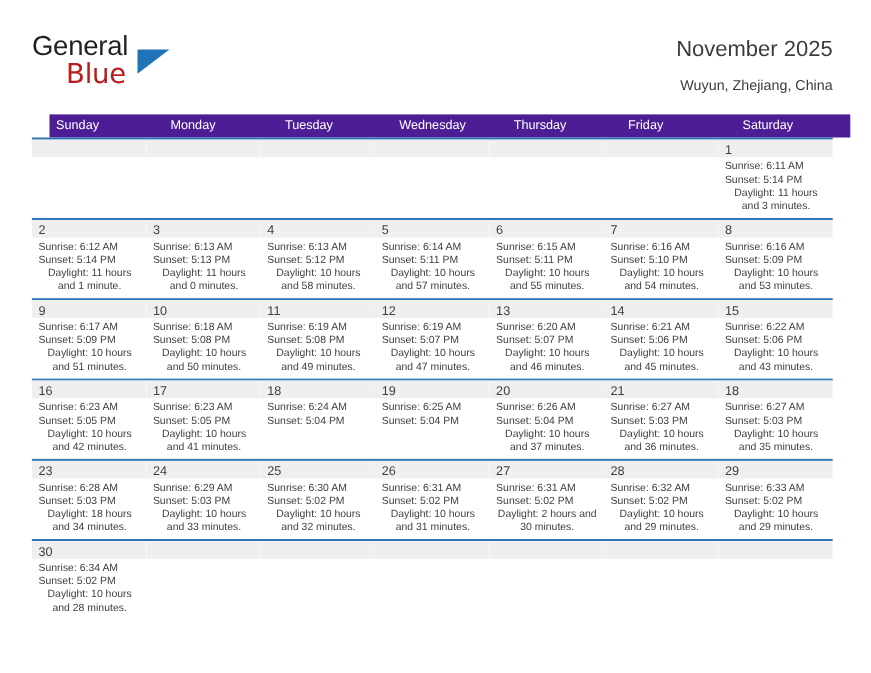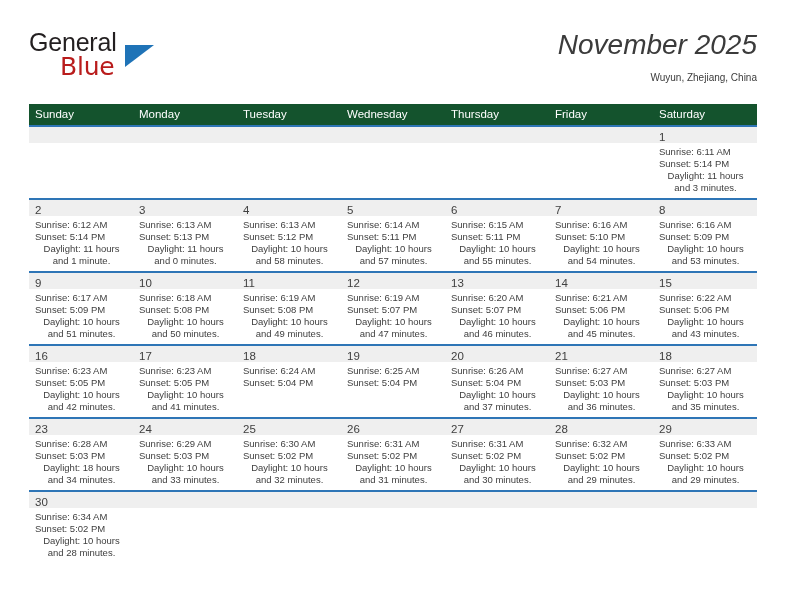--- a/index.html
+++ b/index.html
@@ -71,51 +71,51 @@
     border-bottom: 22px solid transparent;
   }
 
   .title-block {
     position: absolute;
     right: 0;
     top: 0;
     text-align: right;
   }
   .cal-title {
-    font-size: 28px;
+    font-size: 20px;
     color: #3b3b3b;
     font-weight: 400;
     line-height: 34px;
     white-space: nowrap;
     font-family: "Liberation Sans", sans-serif;
-    font-style: italic;
   }
   .cal-subtitle {
     margin-top: 7px;
-    font-size: 10px;
+    font-size: 13px;
     color: #3b3b3b;
     font-weight: 400;
     line-height: 18px;
     white-space: nowrap;
     font-family: "Liberation Sans", sans-serif;
   }
 
   
   .calendar {
     position: absolute;
     left: 29px;
     top: 104px;
     width: 728px;
   }
 
   .weekday-row {
     display: flex;
     width: 100%;
-    background: #14532d;
+    background: #4c1d95;
     height: 21px;
+    margin-left: 16px;
   }
   .weekday-cell {
     flex: 1 1 0;
     box-sizing: border-box;
     padding-left: 6px;
     color: #ffffff;
     font-size: 11.5px;
     line-height: 21px;
     font-family: "Liberation Sans", sans-serif;
     white-space: nowrap;
@@ -432,21 +432,21 @@
               <div>Sunrise: 6:31 AM</div>
               <div>Sunset: 5:02 PM</div>
               <div class="daylight-line">Daylight: 10 hours and 31 minutes.</div>
             </div>
           </div>
           <div class="day-cell">
             <div class="day-num-band"><span class="day-num">27</span></div>
             <div class="day-info">
               <div>Sunrise: 6:31 AM</div>
               <div>Sunset: 5:02 PM</div>
-              <div class="daylight-line">Daylight: 10 hours and 30 minutes.</div>
+              <div class="daylight-line">Daylight: 2 hours and 30 minutes.</div>
             </div>
           </div>
           <div class="day-cell">
             <div class="day-num-band"><span class="day-num">28</span></div>
             <div class="day-info">
               <div>Sunrise: 6:32 AM</div>
               <div>Sunset: 5:02 PM</div>
               <div class="daylight-line">Daylight: 10 hours and 29 minutes.</div>
             </div>
           </div>

